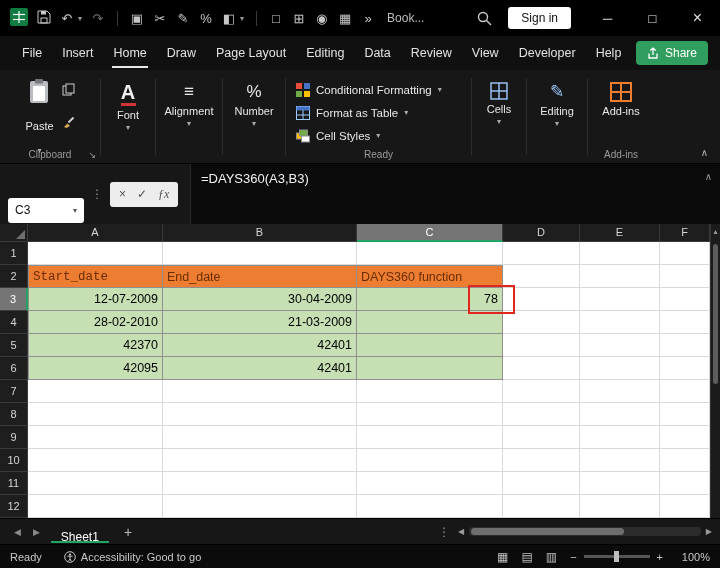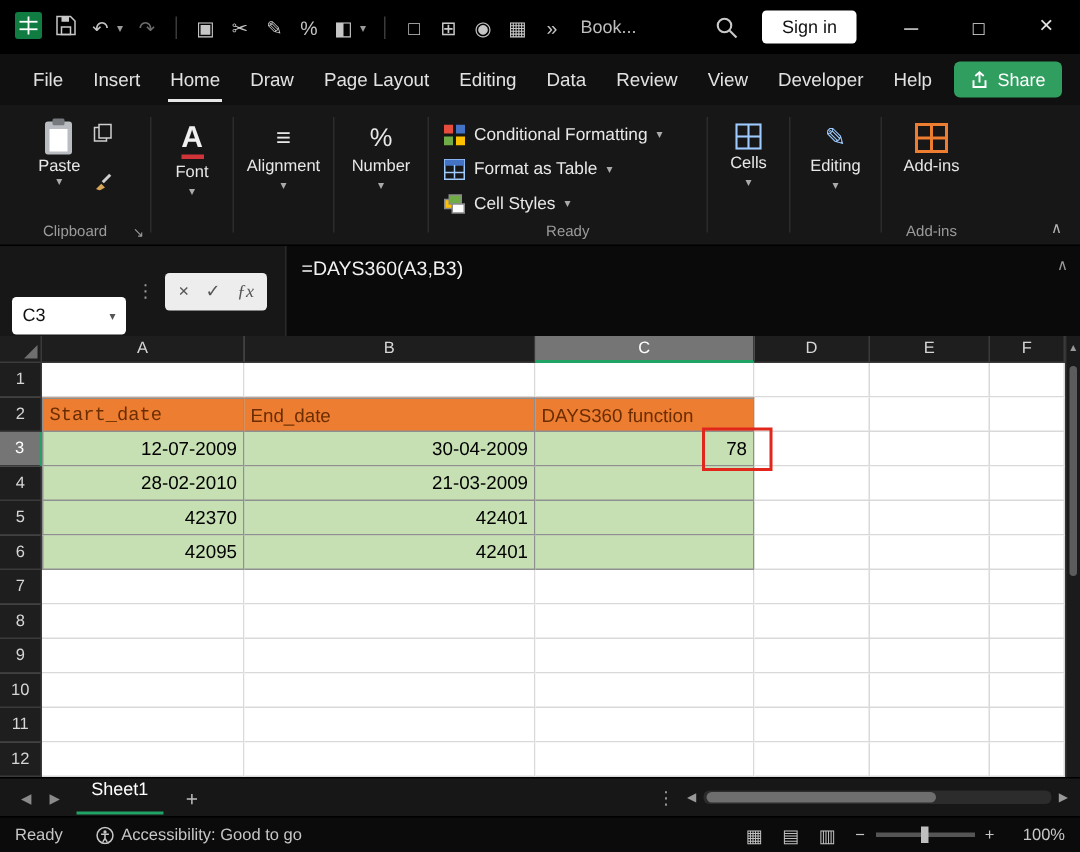--- a/index.html
+++ b/index.html
@@ -25,21 +25,21 @@
   .menu-item{padding:9px 10px;position:relative;white-space:nowrap;}
   .menu-item.active::after{content:"";position:absolute;left:9px;right:9px;bottom:1px;height:2px;background:#e6e6e6;}
   .share-btn{margin-left:auto;margin-right:12px;background:#2F9E5F;color:#fff;border-radius:4px;padding:5px 11px;font-size:12px;display:flex;align-items:center;gap:6px;}
 
   
   .ribbon{position:absolute;left:0;top:70px;width:720px;height:94px;background:#171717;border-bottom:1px solid #000;display:flex;}
   .rsep{width:1px;background:#2c2c2c;margin:8px 0;}
   .rgroup{position:relative;height:100%;}
   .glabel{position:absolute;bottom:3px;left:0;right:0;text-align:center;font-size:10px;color:#9b9b9b;}
   .grp-clipboard{width:100px;display:flex;padding-top:8px;justify-content:center;gap:8px;}
-  .paste-btn{display:flex;flex-direction:column;align-items:center;gap:0;font-size:11px;color:#e8e8e8;}
+  .paste-btn{display:flex;flex-direction:column;align-items:center;gap:15px;font-size:11px;color:#e8e8e8;}
   .paste-btn .dd,.coll .dd,.srow .dd{font-size:8px;color:#aaa;line-height:1;}
   .mini-col{display:flex;flex-direction:column;gap:14px;padding-top:4px;}
   .launcher{position:absolute;right:4px;bottom:3px;font-size:9px;color:#9b9b9b;}
   .coll{display:flex;flex-direction:column;align-items:center;padding-top:12px;gap:3px;font-size:11px;color:#e8e8e8;}
   .grp-font{width:54px;}.grp-align{width:66px;}.grp-number{width:62px;}
   .grp-styles{width:185px;padding:8px 0 0 10px;}
   .grp-cells{width:54px;}.grp-editing{width:60px;}.grp-addins{width:66px;}
   .bigA{font-size:20px;font-weight:bold;color:#f0f0f0;line-height:1;display:flex;flex-direction:column;align-items:center;}
   .redbar{width:15px;height:3px;background:#D13438;margin-top:1px;}
   .icon-glyph{font-size:17px;color:#e8e8e8;line-height:1.2;}
@@ -75,21 +75,21 @@
   .cell.bl{border-left:1px solid #8f8f8f;}
   .cell.rt{text-align:right;}
   .red-box{position:absolute;left:468px;top:61px;width:47px;height:29px;border:2px solid #E1261C;z-index:5;}
   .vscroll{position:absolute;right:0;top:0;bottom:0;width:10px;background:#1b1b1b;border-left:1px solid #333;z-index:4;}
   .vup{height:16px;text-align:center;font-size:8px;color:#999;line-height:16px;}
   .vthumb{position:absolute;left:2px;right:2px;top:20px;height:140px;background:#5c5c5c;border-radius:3px;}
 
   
   .tabbar{position:absolute;left:0;top:518px;width:720px;height:26px;background:#171717;border-top:1px solid #000;display:flex;align-items:center;padding-left:8px;color:#bdbdbd;}
   .tab-nav{font-size:9px;color:#8a8a8a;padding:0 6px;}
-  .sheettab{height:100%;display:flex;align-items:flex-start;padding:0 15px;color:#fff;font-size:12px;position:relative;}
+  .sheettab{height:100%;display:flex;align-items:flex-end;padding:0 15px;color:#fff;font-size:12px;position:relative;}
   .sheettab::after{content:"";position:absolute;left:5px;right:5px;bottom:1px;height:2px;background:#21A366;}
   .addsheet{font-size:14px;color:#bbb;padding:0 10px;}
   .tabmore{margin-left:auto;font-size:12px;color:#9a9a9a;padding:0 8px;}
   .hscroll{display:flex;align-items:center;width:262px;padding-right:8px;gap:5px;}
   .hs-arrow{font-size:8px;color:#999;}
   .hs-track{flex:1;height:9px;background:#2c2c2c;border-radius:4px;position:relative;}
   .hs-thumb{position:absolute;left:2px;top:1px;height:7px;width:66%;background:#6e6e6e;border-radius:4px;}
 
   
   .statusbar{position:absolute;left:0;top:544px;width:720px;height:24px;background:#0b0b0b;border-top:1px solid #000;display:flex;align-items:center;padding:0 10px;font-size:11px;color:#c7c7c7;}

